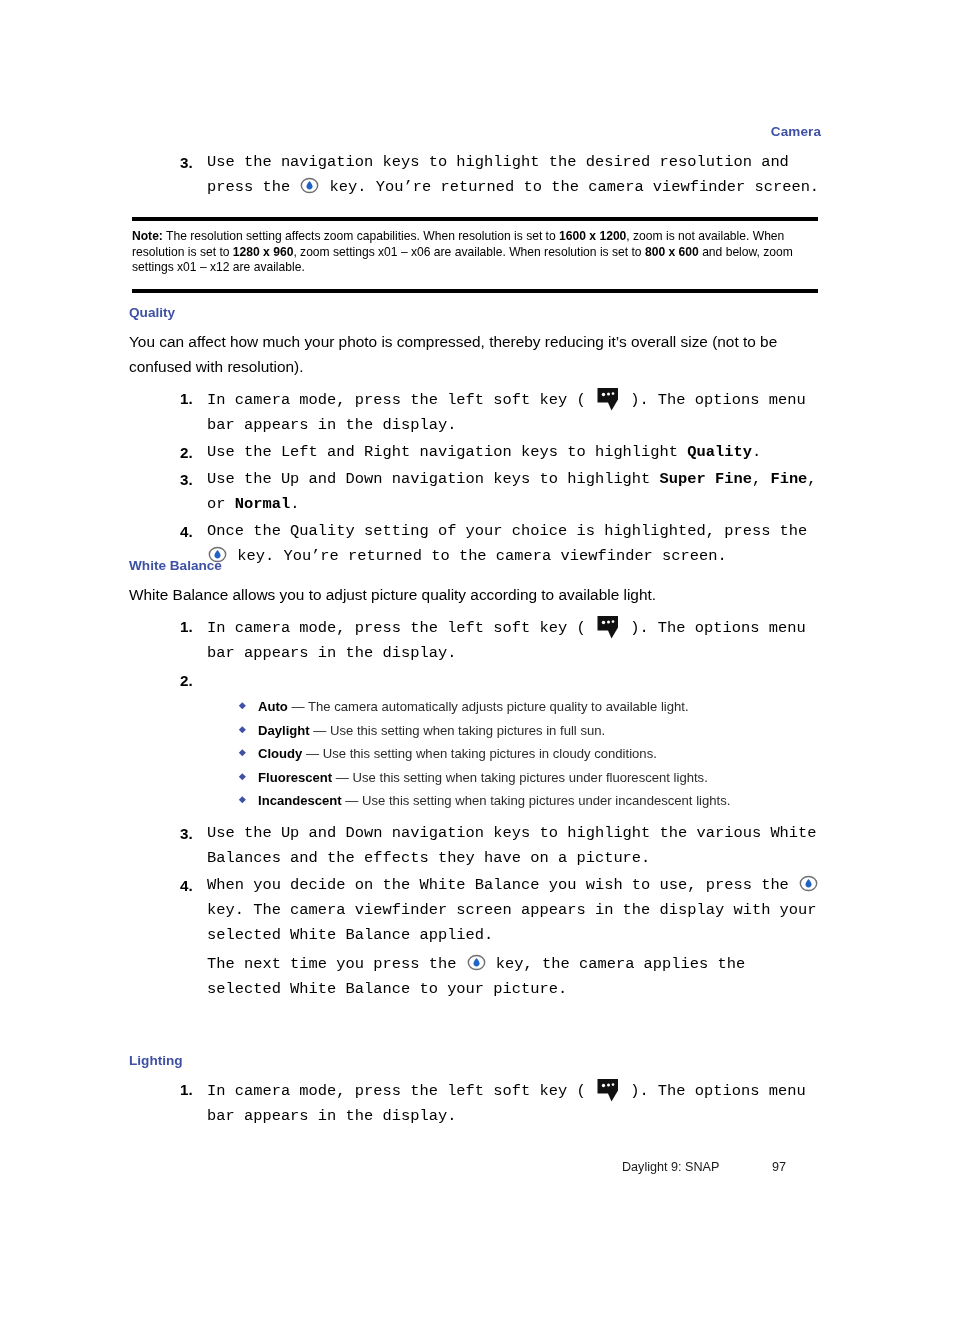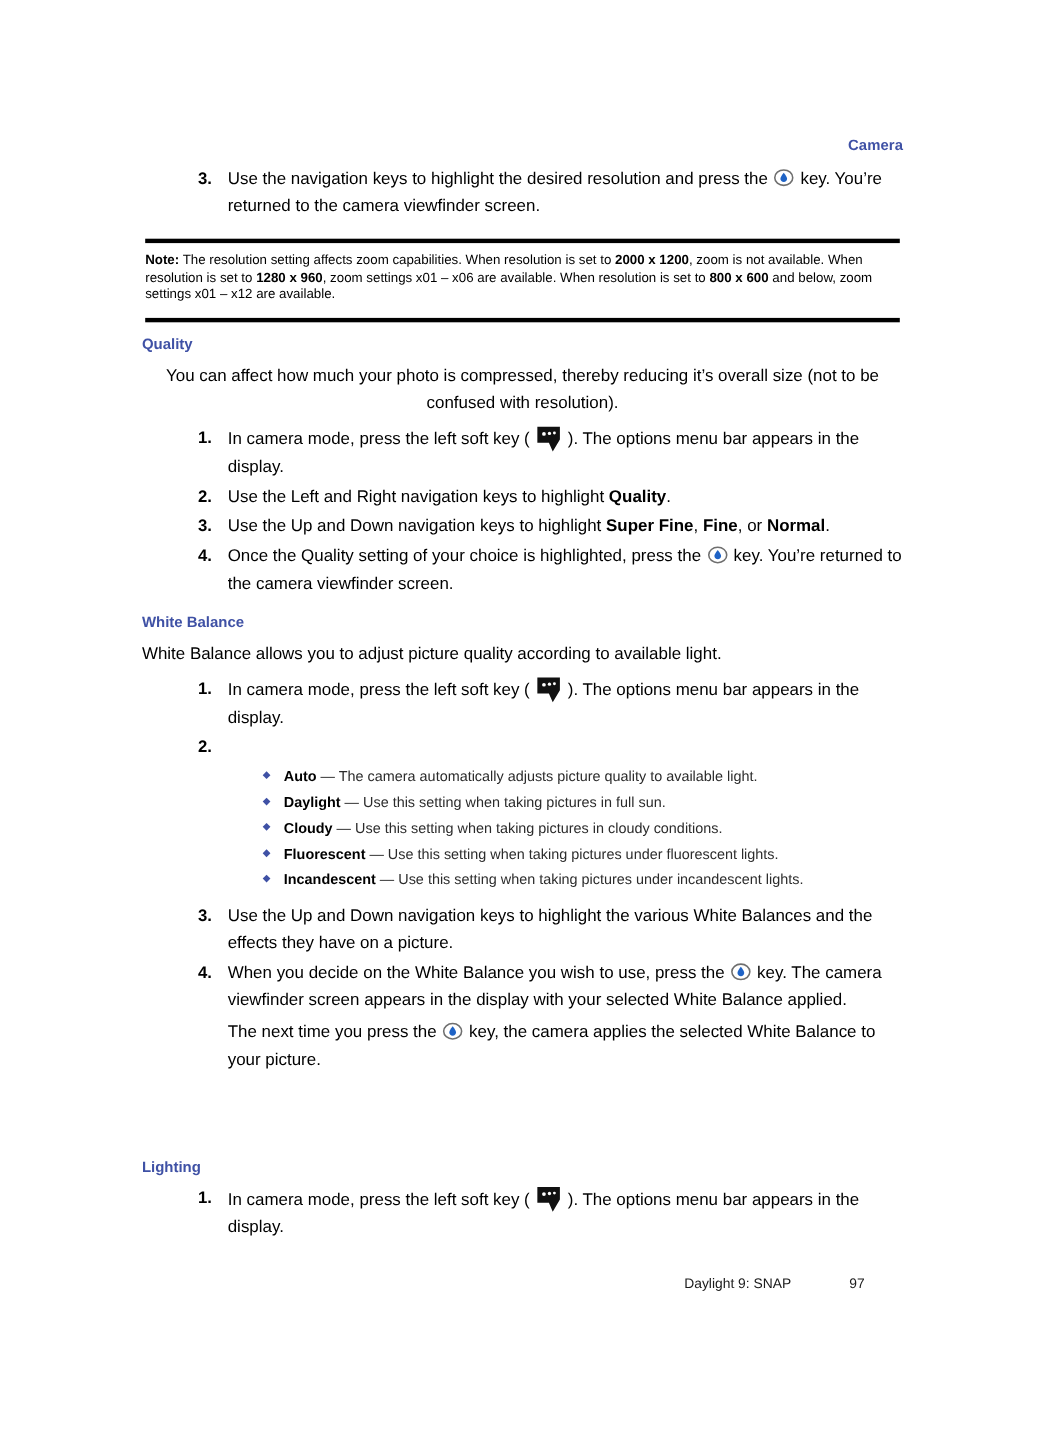--- a/index.html
+++ b/index.html
@@ -52,20 +52,21 @@
     margin-left: 51px;
     font-size: 15.2px;
     font-weight: bold;
     line-height: 25px;
     text-align: left;
   }
   .step-body {
     flex: 1;
     font-size: 15.4px;
     line-height: 25px;
+    font-family: Liberation Mono, monospace;
   }
 
   .para {
     font-size: 15.4px;
     line-height: 25px;
     margin: 0;
   }
 
   .section-head {
     font-size: 13.6px;
@@ -181,28 +182,28 @@
               <ellipse cx="10" cy="10" rx="8.6" ry="7.4" fill="#ffffff" stroke="#6f6f6f" stroke-width="1.5"></ellipse>
               <path d="M10 5.2 C 12.3 8.2, 13.2 9.5, 13.2 11.1 C 13.2 12.9, 11.8 14.2, 10 14.2 C 8.2 14.2, 6.8 12.9, 6.8 11.1 C 6.8 9.5, 7.7 8.2, 10 5.2 Z" fill="#1f63c6"></path>
             </svg></span><span> key. You’re returned to the camera viewfinder screen.</span>
       </div>
     </div>
   </div>
 
   <div class="note-box">
     <div class="note-rule"></div>
     <div class="note-text">
-      <b>Note:</b><span> The resolution setting affects zoom capabilities. When resolution is set to </span><b>2000 x 1200</b><span>, zoom is not available. When resolution is set to </span><b>1280 x 960</b><span>, zoom settings x01 – x06 are available. When resolution is set to </span><b>800 x 600</b><span> and below, zoom settings x01 – x12 are available.</span>
+      <b>Note:</b><span> The resolution setting affects zoom capabilities. When resolution is set to </span><b>1600 x 1200</b><span>, zoom is not available. When resolution is set to </span><b>1280 x 960</b><span>, zoom settings x01 – x06 are available. When resolution is set to </span><b>800 x 600</b><span> and below, zoom settings x01 – x12 are available.</span>
     </div>
     <div class="note-rule"></div>
   </div>
 
   <div class="content" style="top:303px;">
     <div class="section-head">Quality</div>
-    <p class="para" style="margin-top:6px;text-align:center;">You can affect how much your photo is compressed, thereby reducing it’s overall size (not to be confused with resolution).</p>
+    <p class="para" style="margin-top:6px;">You can affect how much your photo is compressed, thereby reducing it’s overall size (not to be confused with resolution).</p>
 
     <div class="step" style="margin-top:7px;">
       <div class="step-num">1.</div>
       <div class="step-body">
         <span>In camera mode, press the left soft key ( </span><span class="icon-softkey"><svg viewBox="0 0 24 26" width="24" height="26">
               <path d="M1.5 2 L22 2 L22 13.5 L15.5 24.5 L12 16.5 L1.5 16.5 Z" fill="#111111"></path>
               <circle cx="7.5" cy="8.5" r="1.7" fill="#ffffff"></circle>
               <circle cx="12.5" cy="8.0" r="1.5" fill="#ffffff"></circle>
               <circle cx="17" cy="7.6" r="1.3" fill="#ffffff"></circle>
             </svg></span><span> ). The options menu bar appears in the display.</span>

